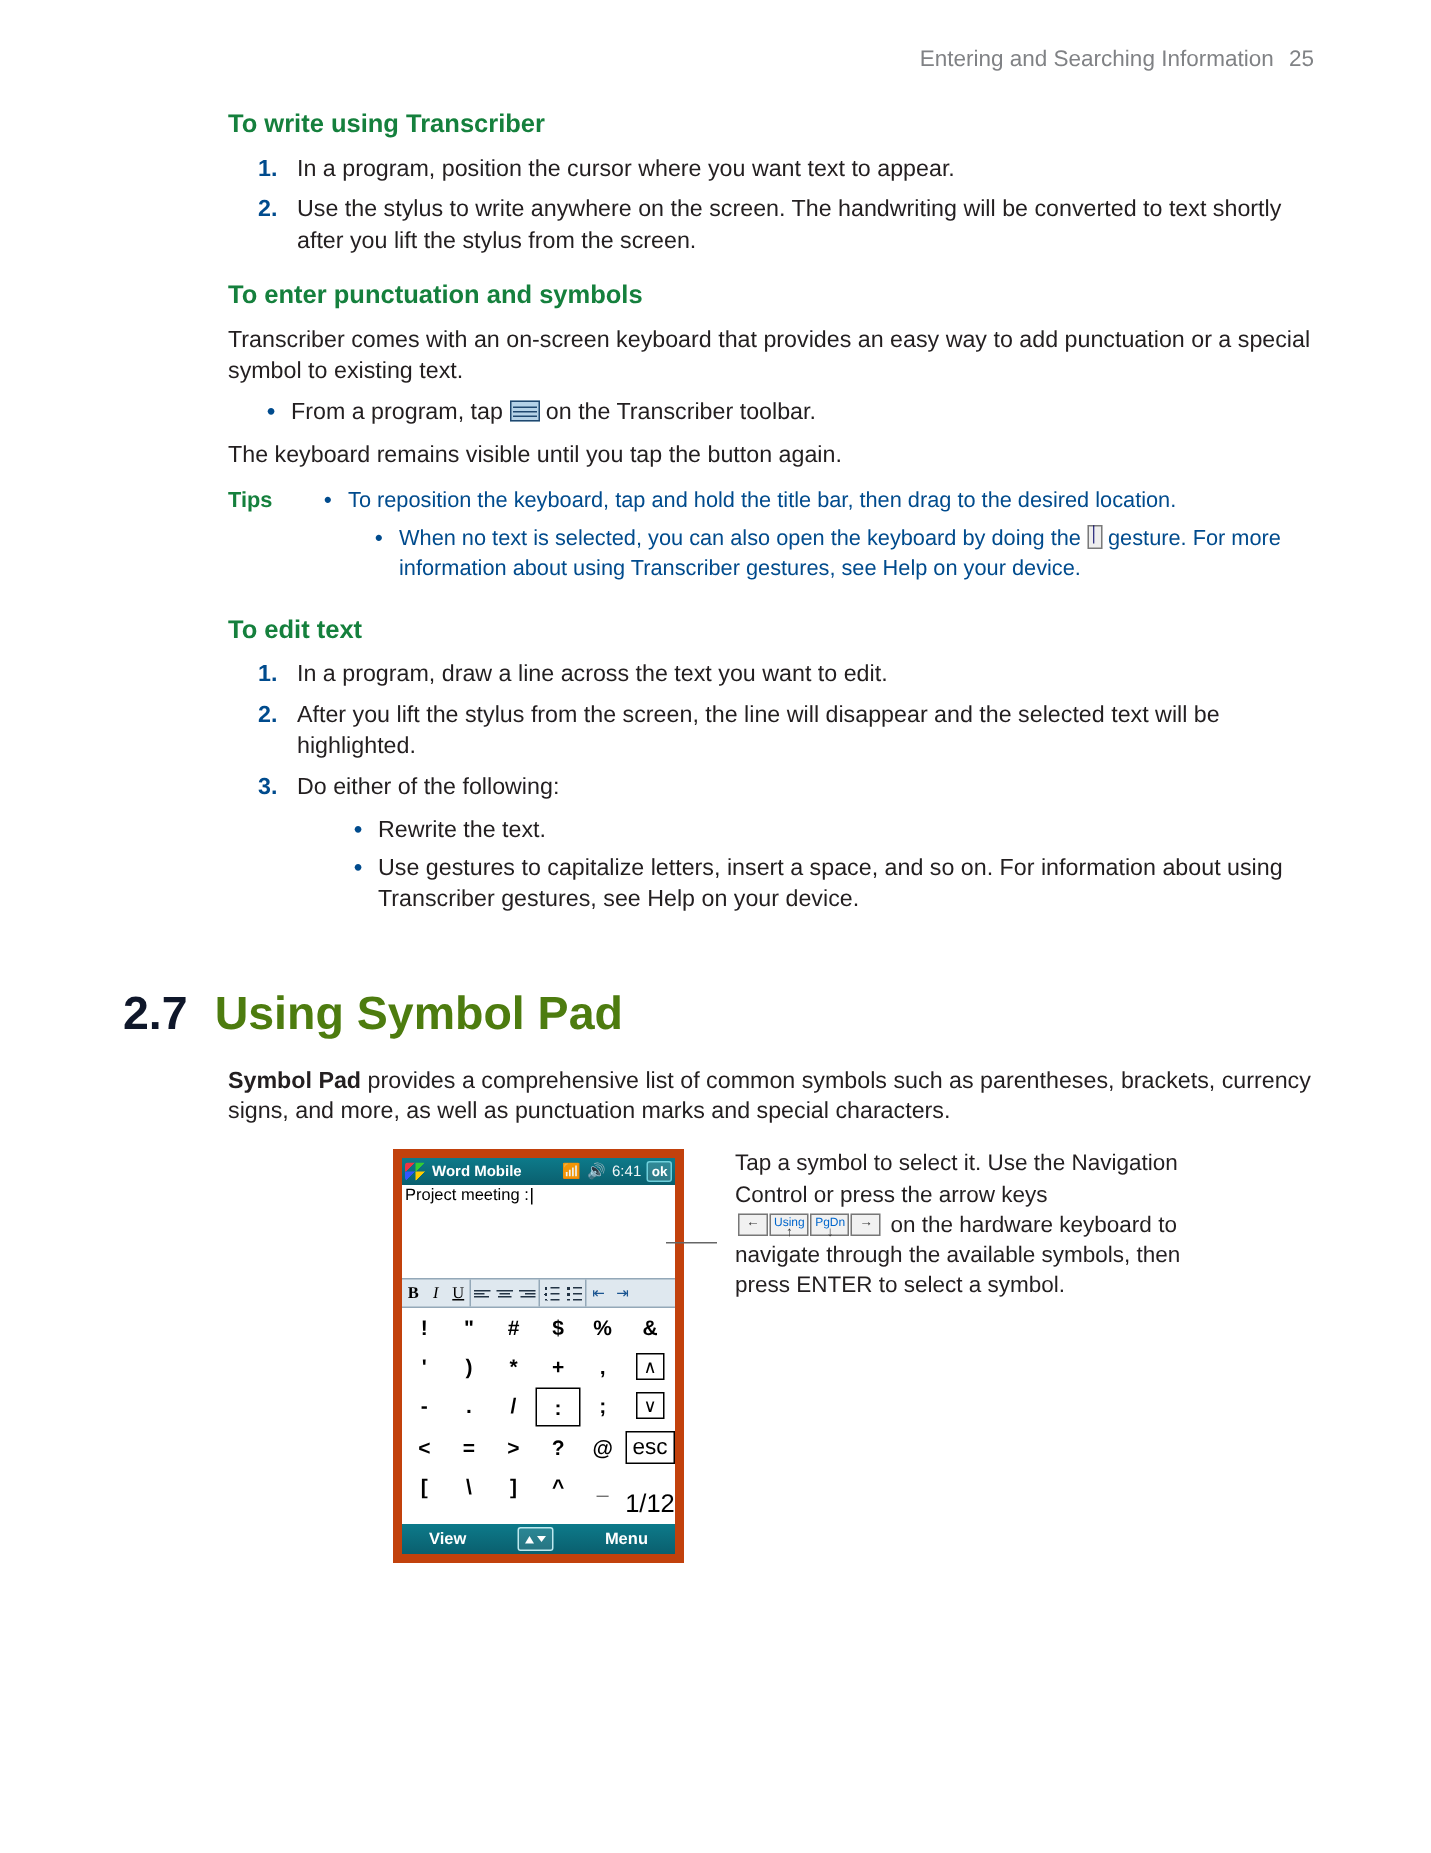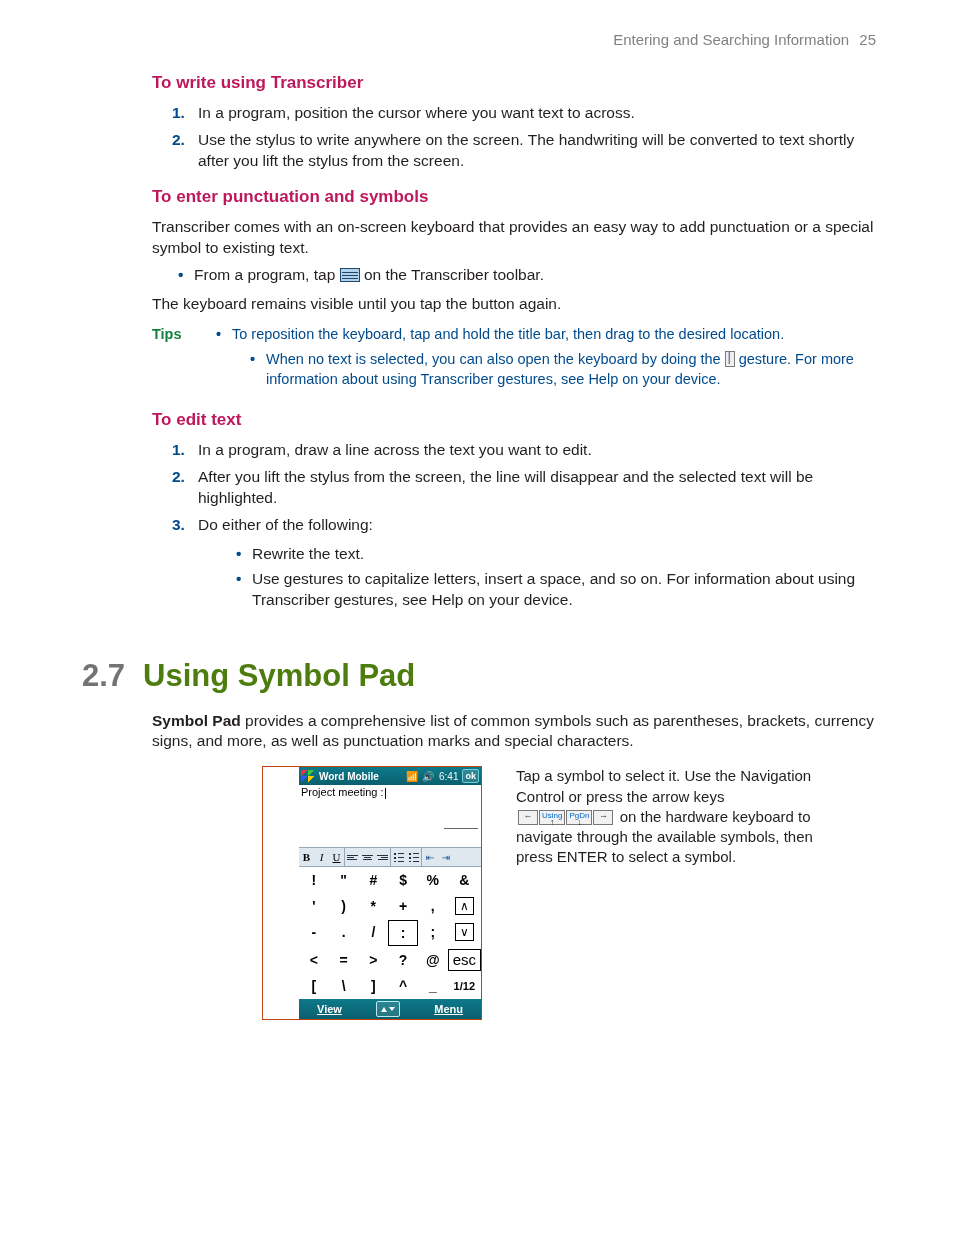--- a/index.html
+++ b/index.html
@@ -22,21 +22,21 @@
   }
   .running-head {
     text-align: right;
     color: #808285;
     font-size: 15px;
     margin-bottom: 22px;
   }
   .running-head .pgnum { margin-left: 6px; }
   .content { margin-left: 70px; }
   .subhead {
-    color: #be185d;
+    color: #15803d;
     font-weight: 700;
     font-size: 17px;
     margin: 14px 0 8px 0;
   }
   ol.num {
     list-style: none;
     padding: 0;
     margin: 4px 0 10px 20px;
   }
   ol.num > li {
@@ -126,21 +126,21 @@
     line-height:12px;
     text-align:center;
     color:#006;
   }
   
   .section-title {
     margin: 44px 0 14px -70px;
     font-size: 31px;
     font-weight: 700;
   }
-  .section-title .num { color: #737373; margin-right: 18px; }
+  .section-title .num { color: #0f172a; margin-right: 18px; }
   .section-title .txt { color: #4d7c0f; }
   .section-intro { margin: 6px 0 14px 0; }
   .section-intro b { font-weight: 700; }
 
   
   .figure-row {
     display: flex;
     gap: 34px;
     align-items: flex-start;
     margin: 6px 0 0 110px;
@@ -175,26 +175,25 @@
     text-align:center;
     padding:1px 2px 0 2px;
     box-sizing:border-box;
     color:#0066cc;
     position:relative;
   }
   .hwkey .ar{ color:#333; font-size:9px; display:block; line-height:7px;}
   
   .device {
     width: 182px;
-    border: 1px solid #c2410c;
+    border: 6px solid #c2410c;
     font-family: Tahoma, Arial, sans-serif;
     font-size: 11px;
     color: #000;
     background:#fff;
-    padding-left:36px;
   }
   .device .titlebar {
     background: linear-gradient(#0d7a8a,#0a5f6e);
     color: #fff;
     height: 18px;
     display: flex;
     align-items: center;
     gap: 4px;
     padding: 0 2px;
     font-size: 10px;
@@ -282,32 +281,31 @@
     font-family:"MS Sans Serif","Microsoft Sans Serif",Arial,sans-serif;
     font-size:14px;
     font-weight:700;
     color:#000;
   }
   .device .symgrid .cell.sel{ border:1px solid #000; height:24px; width: calc(100% - 2px); margin:1px auto;}
   .device .symgrid .cell .boxed{
     border:1px solid #000; padding:0 4px; font-size:15px; font-weight:400;
   }
   .device .symgrid .cell .arrow{font-size:12px;}
-  .device .symgrid .cell.small{font-size:11px;font-weight:700;}
+  .device .symgrid .cell.small{font-size:17px;font-weight:400;margin-top:12px;}
   .device .softbar{
     background: linear-gradient(#0d7a8a,#0a5f6e);
     color:#fff;
     height:20px;
     display:flex;
     align-items:center;
     justify-content:space-between;
     padding:0 18px;
     font-size:11px;
     font-weight:700;
-    text-decoration:underline;
   }
   .device .softbar .mid{
     width:22px;height:14px;border:1px solid #bfe9ef;border-radius:2px;
     display:flex;align-items:center;justify-content:center;gap:2px;
     background:rgba(255,255,255,.12);
   }
   .device .softbar .mid .up{
     width:0;height:0;border-left:3px solid transparent;border-right:3px solid transparent;border-bottom:5px solid #fff;
   }
   .device .softbar .mid .dd{
@@ -321,21 +319,21 @@
 
   <div class="running-head">
     <span>Entering and Searching Information</span>
     <span class="pgnum">25</span>
   </div>
 
   <div class="content">
 
     <div class="subhead">To write using Transcriber</div>
     <ol class="num">
-      <li><span class="mk">1.</span><span>In a program, position the cursor where you want text to across.</span></li>
+      <li><span class="mk">1.</span><span>In a program, position the cursor where you want text to appear.</span></li>
       <li><span class="mk">2.</span><span>Use the stylus to write anywhere on the screen. The handwriting will be converted to text shortly after you lift the stylus from the screen.</span></li>
     </ol>
 
     <div class="subhead">To enter punctuation and symbols</div>
     <div class="para">Transcriber comes with an on-screen keyboard that provides an easy way to add punctuation or a special symbol to existing text.</div>
     <ul class="bul">
       <li>
         <span>From a program, tap </span><span class="inline-icon-kbd"></span><span> on the Transcriber toolbar.</span>
       </li>
     </ul>

